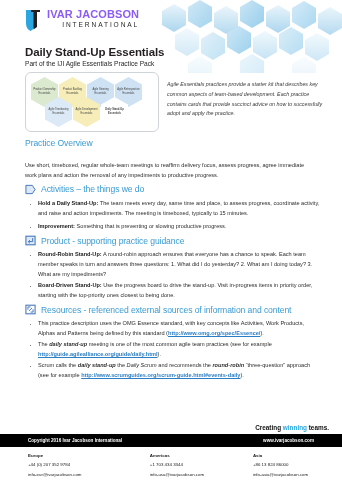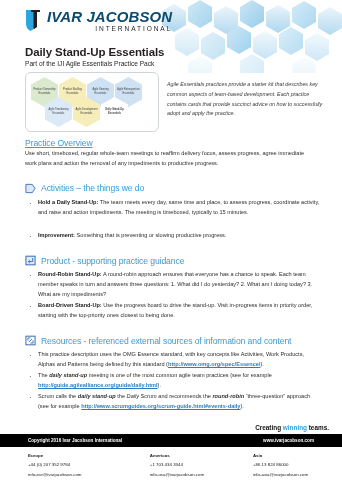--- a/index.html
+++ b/index.html
@@ -47,26 +47,25 @@
   .logo-mark {
     width: 17px;
     height: 23px;
     margin-right: 5px;
     flex: 0 0 auto;
   }
   .logo-text-block {
     line-height: 1;
   }
   .logo-main {
-    font-size: 15px;
+    font-size: 11px;
     font-weight: bold;
     letter-spacing: 0.1px;
-    color: #0c4a6e;
-    white-space: nowrap;
-    font-style: italic;
+    color: #8b5cf6;
+    white-space: nowrap;
   }
   .logo-sub {
     font-size: 6.6px;
     letter-spacing: 1.9px;
     color: #231f20;
     text-align: right;
     margin-top: 2px;
     white-space: nowrap;
   }
 
@@ -151,25 +150,25 @@
     line-height: 1.75;
     color: #2d2d2d;
   }
 
   .content {
     position: absolute;
     left: 25px;
     top: 138px;
     width: 296px;
   }
-  .overview-title { margin-bottom: 1px; text-decoration: underline; }
+  .overview-title { margin-bottom: 13px; }
   .overview-text { width: 290px; }
 
   .sec {
-    margin-top: 14px;
+    margin-top: 3px;
   }
   .sec-head {
     display: flex;
     align-items: center;
     gap: 5px;
   }
   .sec-icon {
     width: 11px;
     height: 11px;
     flex: 0 0 auto;

